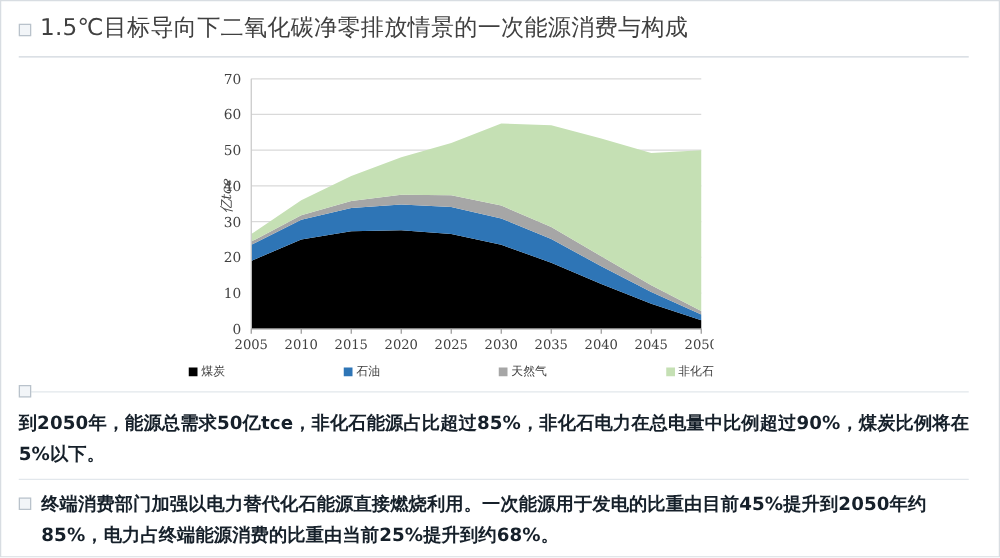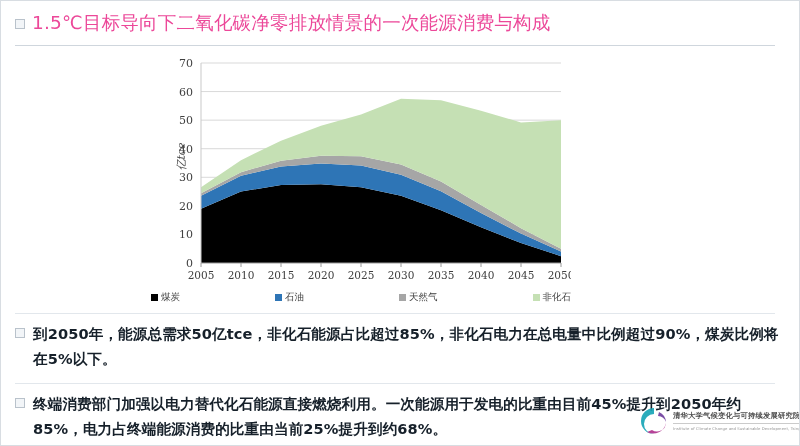--- a/index.html
+++ b/index.html
@@ -34,21 +34,21 @@
     width: 8px;
     height: 8px;
     border: 1px solid #b9c2cb;
     background: #f2f5f8;
     flex: 0 0 auto;
     margin-top: 8px;
   }
   .title-text {
     font-size: 18.5px;
     line-height: 1.25;
-    color: #ec4899;
+    color: #404040;
     letter-spacing: 0.2px;
     font-weight: 500;
     white-space: nowrap;
   }
   .title-underline {
     position: absolute;
     left: 14px;
     top: 44px;
     width: 760px;
     height: 1px;
@@ -114,21 +114,21 @@
     align-items: flex-start;
   }
   .body-bullet .sq-bullet { margin-top: 7px; }
   .body-text {
     font-size: 14.6px;
     line-height: 1.72;
     color: #16202a;
     font-weight: 600;
     letter-spacing: 0.1px;
   }
-  #bullet-1 { left: 14px; top: 320px; width: 772px; }
+  #bullet-1 { left: 14px; top: 300px; width: 772px; flex-direction: column; }
   #bullet-2 { left: 14px; top: 390px; width: 772px; }
 
   .divider {
     position: absolute;
     left: 14px;
     width: 760px;
     height: 1px;
     background: #e2e7ec;
   }
   #divider-1 { top: 312px; }
@@ -247,25 +247,14 @@
     <span class="sq-bullet"></span>
     <span class="body-text">到2050年，能源总需求50亿tce，非化石能源占比超过85%，非化石电力在总电量中比例超过90%，煤炭比例将在5%以下。</span>
   </div>
 
   <div class="divider" id="divider-2"></div>
   <div class="body-bullet" id="bullet-2">
     <span class="sq-bullet"></span>
     <span class="body-text">终端消费部门加强以电力替代化石能源直接燃烧利用。一次能源用于发电的比重由目前45%提升到2050年约85%，电力占终端能源消费的比重由当前25%提升到约68%。</span>
   </div>
 
-  <div id="logo">
-    <svg class="logo-mark" width="30" height="30" viewBox="0 0 30 30">
-      <path d="M15 2 A13 13 0 0 0 15 28 A10 10 0 0 1 15 8 Z" fill="#1aa5b7"></path>
-      <path d="M8 26 A13 13 0 0 0 27 17 A9 9 0 0 1 13 24 Z" fill="#b0338f"></path>
-      <path d="M20 6 A12 12 0 0 1 27 16 A9 9 0 0 0 19 10 Z" fill="#6f3f9e"></path>
-    </svg>
-    <span class="logo-texts">
-      <span class="logo-cn">清华大学气候变化与可持续发展研究院</span>
-      <span class="logo-en">Institute of Climate Change and Sustainable Development, Tsinghua University</span>
-    </span>
-  </div>
 
 </div>
 
 </body></html>

